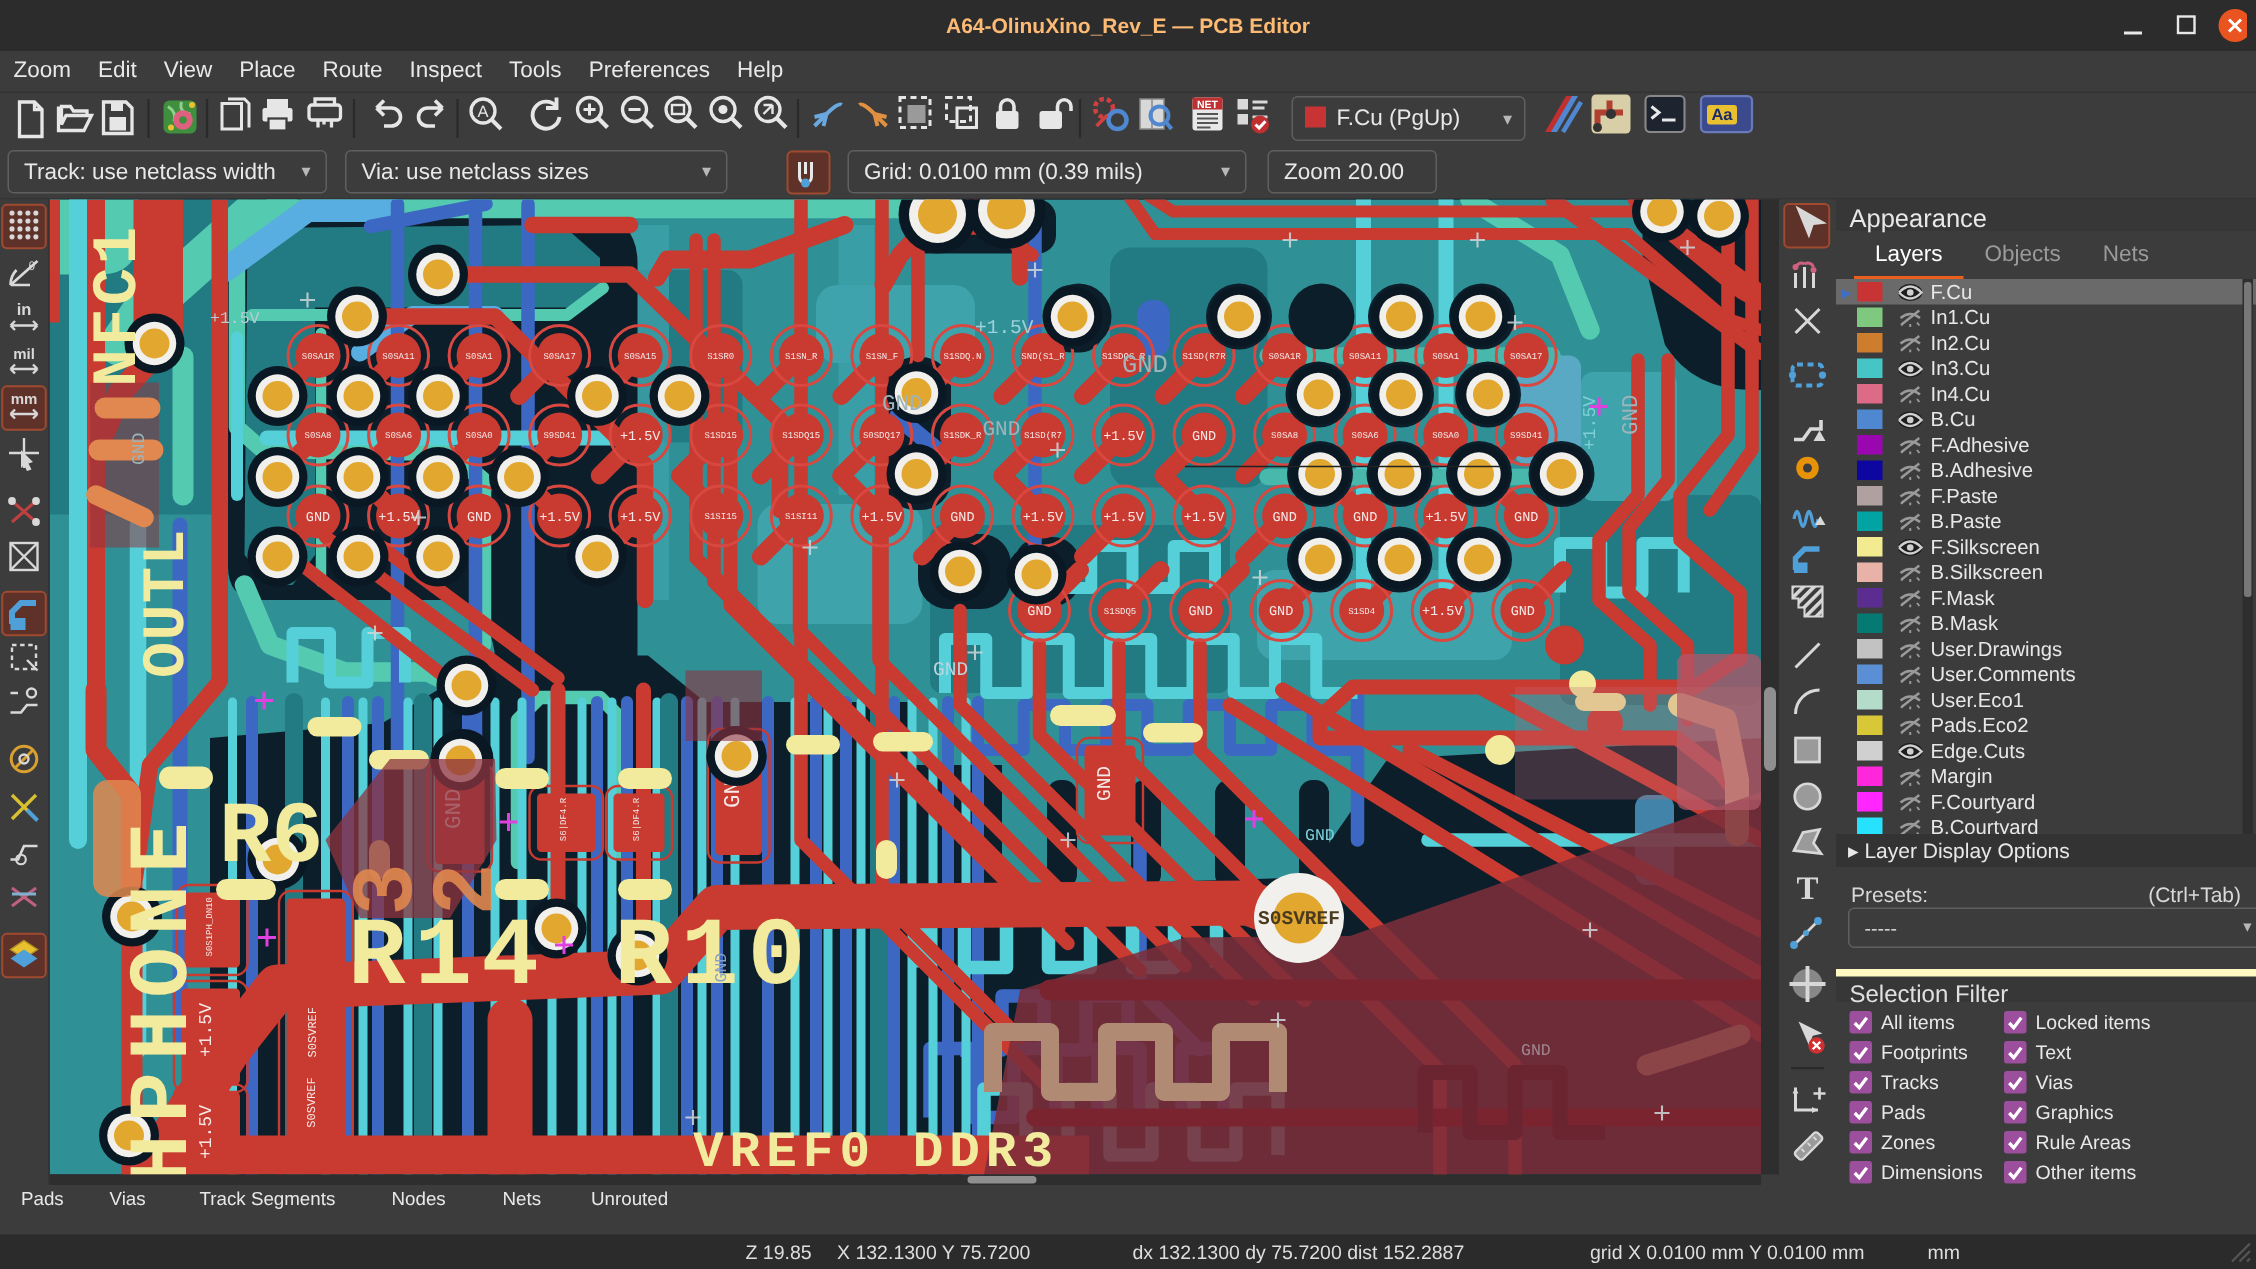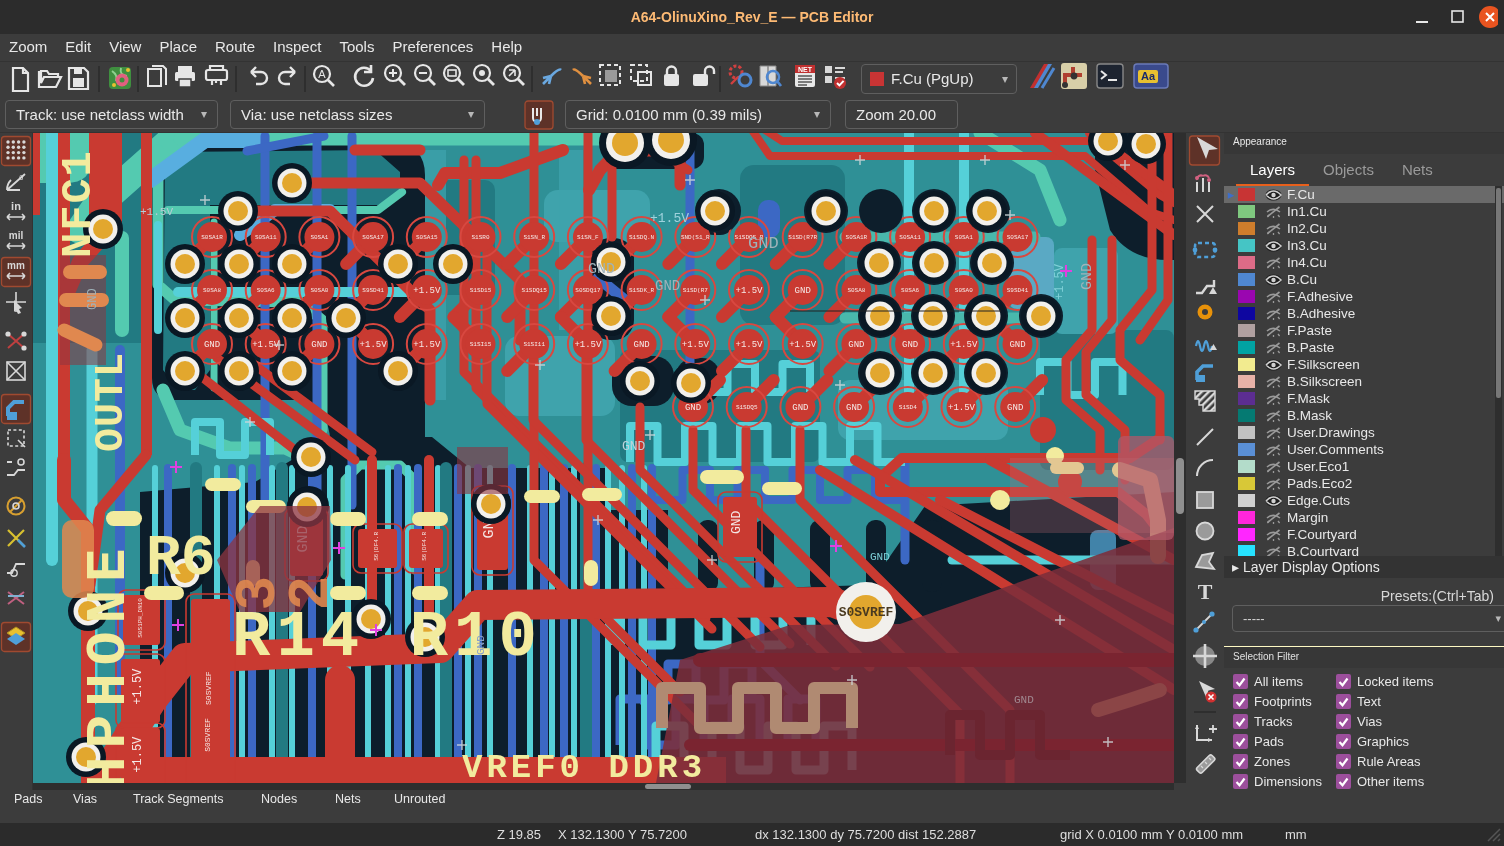--- a/index.html
+++ b/index.html
@@ -19,37 +19,37 @@
 .laydd .arr{float:right;color:#b8b8b8;font-size:12px}
 .canvas{position:absolute;left:33px;top:133px;width:1141px;height:650px;background:#0d1e2b}
 .vsb{position:absolute;left:1174px;top:133px;width:12px;height:650px;background:#2e2e2e}
 .vsb .th{position:absolute;left:2px;top:325px;width:8px;height:56px;background:#8f8f8f;border-radius:4px}
 .hsb{position:absolute;left:33px;top:783px;width:1141px;height:7px;background:#2e2e2e}
 .hsb .th{position:absolute;left:612px;top:1px;width:46px;height:5px;background:#8f8f8f;border-radius:3px}
 .leftcol{position:absolute;left:0;top:133px;width:33px;height:657px;background:#3c3c3c;border-right:1px solid #333}
 .rightcol{position:absolute;left:1186px;top:133px;width:38px;height:657px;background:#3c3c3c}
 .panel{position:absolute;left:1224px;top:133px;width:280px;height:657px;background:#3c3c3c;color:#e0e0e0}
 .panel .abs{position:absolute;left:0;width:280px}
-.phead{top:0;height:21px;background:#373737;font-size:10px;color:#e8e8e8;padding:3px 0 0 9px}
+.phead{top:0;height:21px;background:#373737;font-size:17px;color:#e8e8e8;padding:3px 0 0 9px}
 .tabs{top:21px;height:32px;padding-left:12px}
 .tabs span{display:inline-block;font-size:15px;color:#9a9a9a;padding:7px 14px 6px}
 .tabs .on{color:#fff;border-bottom:3px solid #e8601c}
 .llist{top:53px}
 .lrow{height:17px;display:flex;align-items:center;font-size:13.5px;color:#e8e8e8}
 .lrow.sel{background:#6a6a6a}
 .cur{width:14px;text-align:center;color:#3d6ec9;font-size:13px}
 .lsw{width:17px;height:13px;margin-right:6px}
 .leye{width:24px;display:flex;justify-content:center}
 .lname{margin-left:2px}
 .ldo{top:423px;height:22px;background:#333;font-size:14px;color:#e8e8e8;padding:3px 0 0 8px}
-.presets{top:449px;font-size:14px;color:#d8d8d8;padding:6px 10px 0;display:flex;justify-content:flex-end}
+.presets{top:449px;font-size:14px;color:#d8d8d8;padding:6px 10px 0;display:flex;justify-content:space-between}
 .pdd{top:472px;left:8px!important;width:264px;height:27px;background:#3c3c3c;border:1px solid #5f5f5f;border-radius:4px;
  color:#d8d8d8;font-size:13px;line-height:25px;padding:0 10px}
 .pdd .arr{float:right;color:#b8b8b8;font-size:11px}
-.sfhead{top:513px;height:22px;background:#373737;font-size:10px;padding:4px 0 0 9px;border-top:1px solid #fef9c3}
+.sfhead{top:513px;height:22px;background:#373737;font-size:16px;padding:4px 0 0 9px;border-top:5px solid #fef9c3}
 .sfgrid{top:535px;display:grid;grid-template-columns:103px 1fr;padding:6px 0 0 9px;row-gap:5px}
 .cb{display:flex;align-items:center;font-size:13px;color:#e8e8e8;height:15px}
 .cb .box{width:15px;height:15px;background:#9c4f9c;border-radius:2px;margin-right:6px;display:inline-flex;
  align-items:center;justify-content:center}
 .status1{position:absolute;left:0;top:790px;width:1504px;height:33px;background:#3c3c3c;color:#e8e8e8;font-size:12.5px}
 .status1 .item{position:absolute;top:2px}
 .status1 .item b{display:block;font-weight:normal;margin-top:16px}
 .status2{position:absolute;left:0;top:823px;width:1504px;height:23px;background:#2b2b2b;color:#dedede;font-size:13px;line-height:23px}
 .status2 span{position:absolute}
 </style></head><body>

